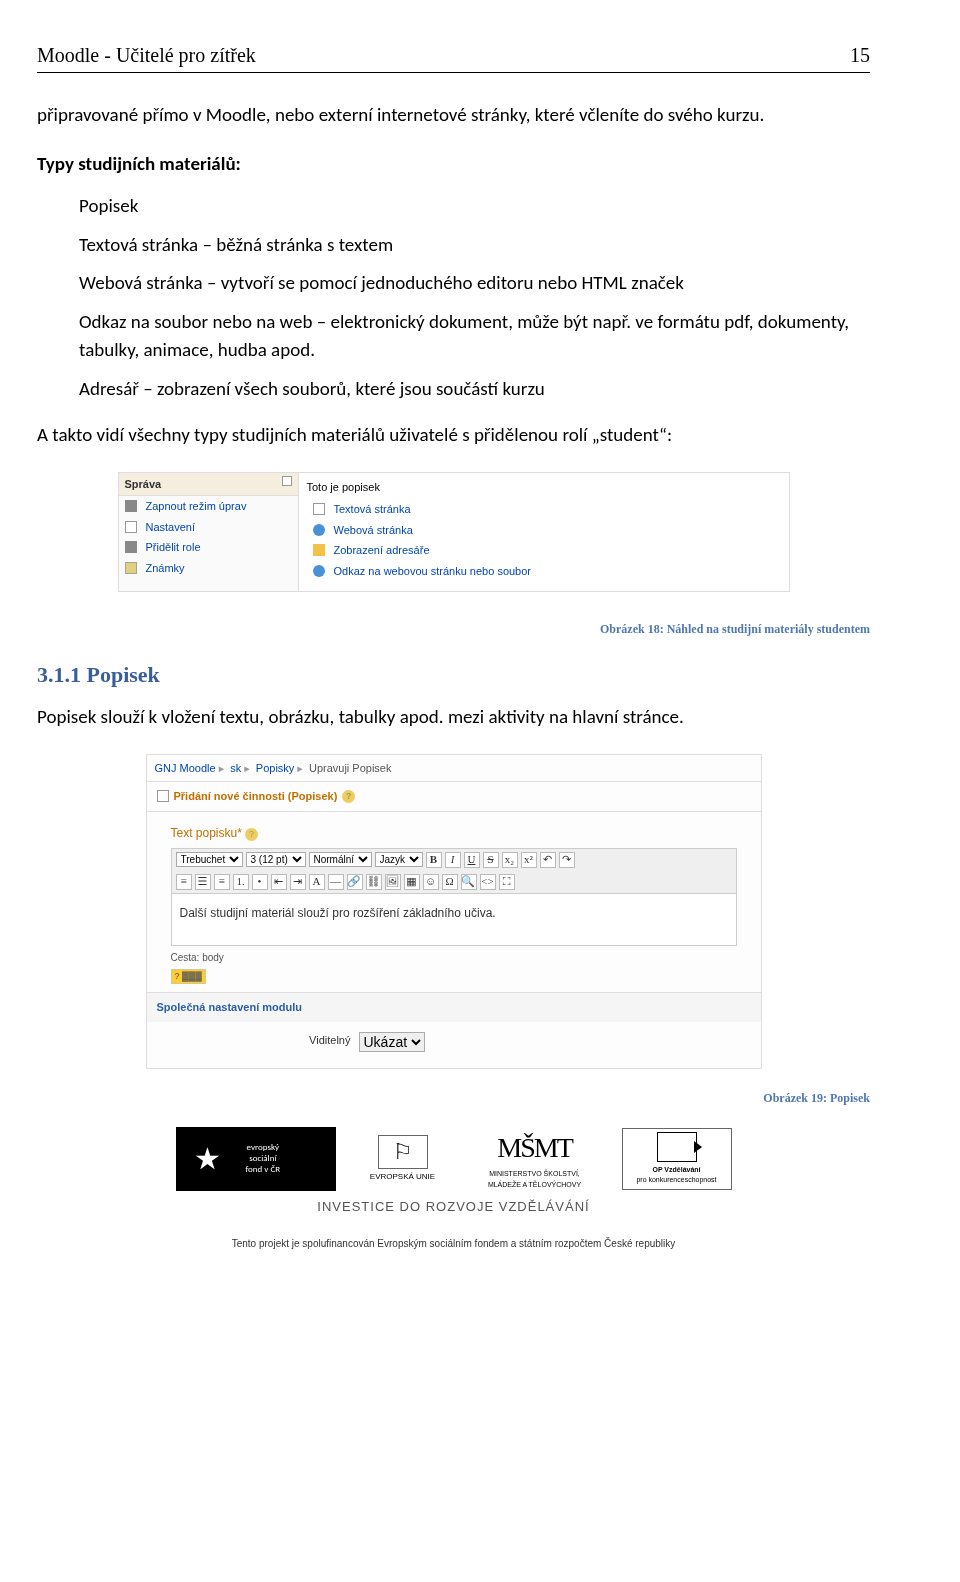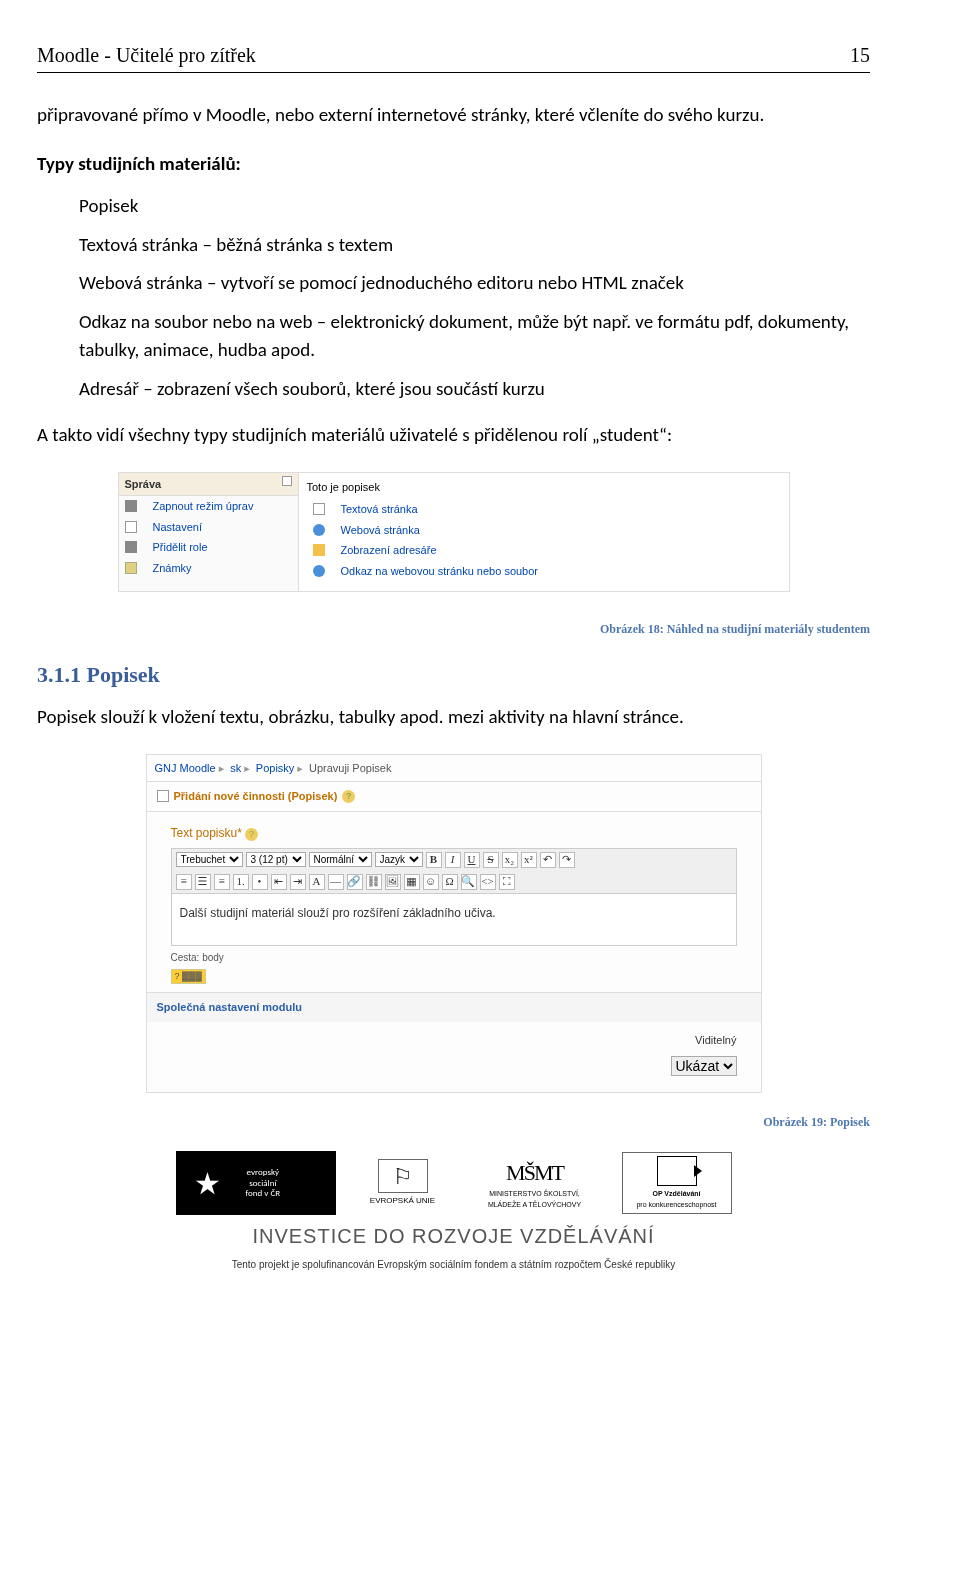--- a/index.html
+++ b/index.html
@@ -47,21 +47,21 @@
     font-weight: bold;
     padding: 3px 6px;
     border-bottom: 1px solid #ddd;
     display: flex;
     justify-content: space-between;
   }
   .mock1 .panel-hd .box {
     width: 10px; height: 10px; border: 1px solid #999; background:#fff;
   }
   .mock1 ul { list-style: none; }
-  .mock1 li { padding: 2px 6px; display: flex; align-items: center; gap: 16px; text-align: center; }
+  .mock1 li { padding: 2px 6px; display: flex; align-items: center; gap: 9px; text-align: center; }
   .mock1 li a, .mock1 a { color:#0046b0; text-decoration:none; }
   .mock1 .right { flex:1; padding: 6px 8px 10px 8px; }
   .ico { width:12px; height:12px; display:inline-block; }
   .ico-gear { background:#888; }
   .ico-doc { background:#fff; border:1px solid #999; }
   .ico-book { background:#e0d080; border:1px solid #aa8; }
   .ico-globe { background:#4a90d9; border-radius:50%; }
   .ico-folder { background:#f3c048; }
   .ico-page { background:#fff; border:1px solid #999; }
   .mock1 .title-line { color:#000; margin-bottom:4px; }
@@ -136,52 +136,52 @@
   .mock2 .path { font-size:10px; color:#555; margin-top:4px; }
   .mock2 .path .pbox { display:inline-block; background:#ffcc33; border:1px solid #cc9; padding:0 3px; margin-right:4px; font-size:9px; }
   .mock2 .modsec {
     border-top:1px solid #ddd;
     background:#f5f5f5;
     padding:6px 10px;
     color:#2c5fa8; font-weight:bold;
   }
   .mock2 .modrow {
     padding:10px 24px 16px 24px;
-    display:flex; align-items:flex-end; gap:8px;flex-direction:column;
+    display:flex; align-items:flex-start; gap:8px;
   }
   .mock2 .modrow .rlabel { width:180px; text-align:right; color:#333; }
   .mock2 .modrow select { font-size:14px; border:1px solid #aaa; }
   
   .footer {
     margin-top: 14px;
     text-align:center;
   }
   .logos {
     display:flex; justify-content:center; align-items:center; gap:22px;
     margin-bottom:6px;
   }
   .esf { width:160px; height:64px; background:#000; display:flex; align-items:center; color:#fff; font-size:9px; }
   .esf .stars { width:64px; height:64px; display:flex; align-items:center; justify-content:center; font-size:30px; }
   .esf .txt { padding:4px 6px; line-height:1.2; }
   .eu { width:90px; text-align:center; }
   .eu .flag { width:50px; height:34px; border:1px solid #666; margin:0 auto 2px auto; display:flex; align-items:center; justify-content:center; font-size:22px; }
   .eu .t { font-size:8px; font-family:Arial, sans-serif; }
   .msmt { width:130px; text-align:center; }
-  .msmt .logo { font-size:22px; font-family:"Times New Roman",serif; letter-spacing:-2px; }
+  .msmt .logo { font-size:28px; font-family:"Times New Roman",serif; letter-spacing:-2px; }
   .msmt .t { font-size:7px; font-family:Arial, sans-serif; }
   .opvk { width:110px; text-align:center; border:1px solid #666; padding:3px; }
   .opvk .box { width:40px; height:30px; border:1px solid #000; margin:0 auto 3px auto; position:relative; }
   .opvk .box::after { content:''; position:absolute; right:-6px; top:8px; width:0; height:0; border-top:6px solid transparent; border-bottom:6px solid transparent; border-left:8px solid #000; }
   .opvk .t { font-size:7px; font-family:Arial, sans-serif; }
   .invest {
     font-family: Arial, sans-serif;
-    font-size: 20px;
+    font-size: 13px;
     letter-spacing: 1px;
     color:#555;
-    margin-bottom:6px;
+    margin-bottom:20px;
   }
   .cofund {
     font-family: Arial, sans-serif;
     font-size: 10px;
     color:#333;
   }
 </style>
 </head>
 <body>
 

